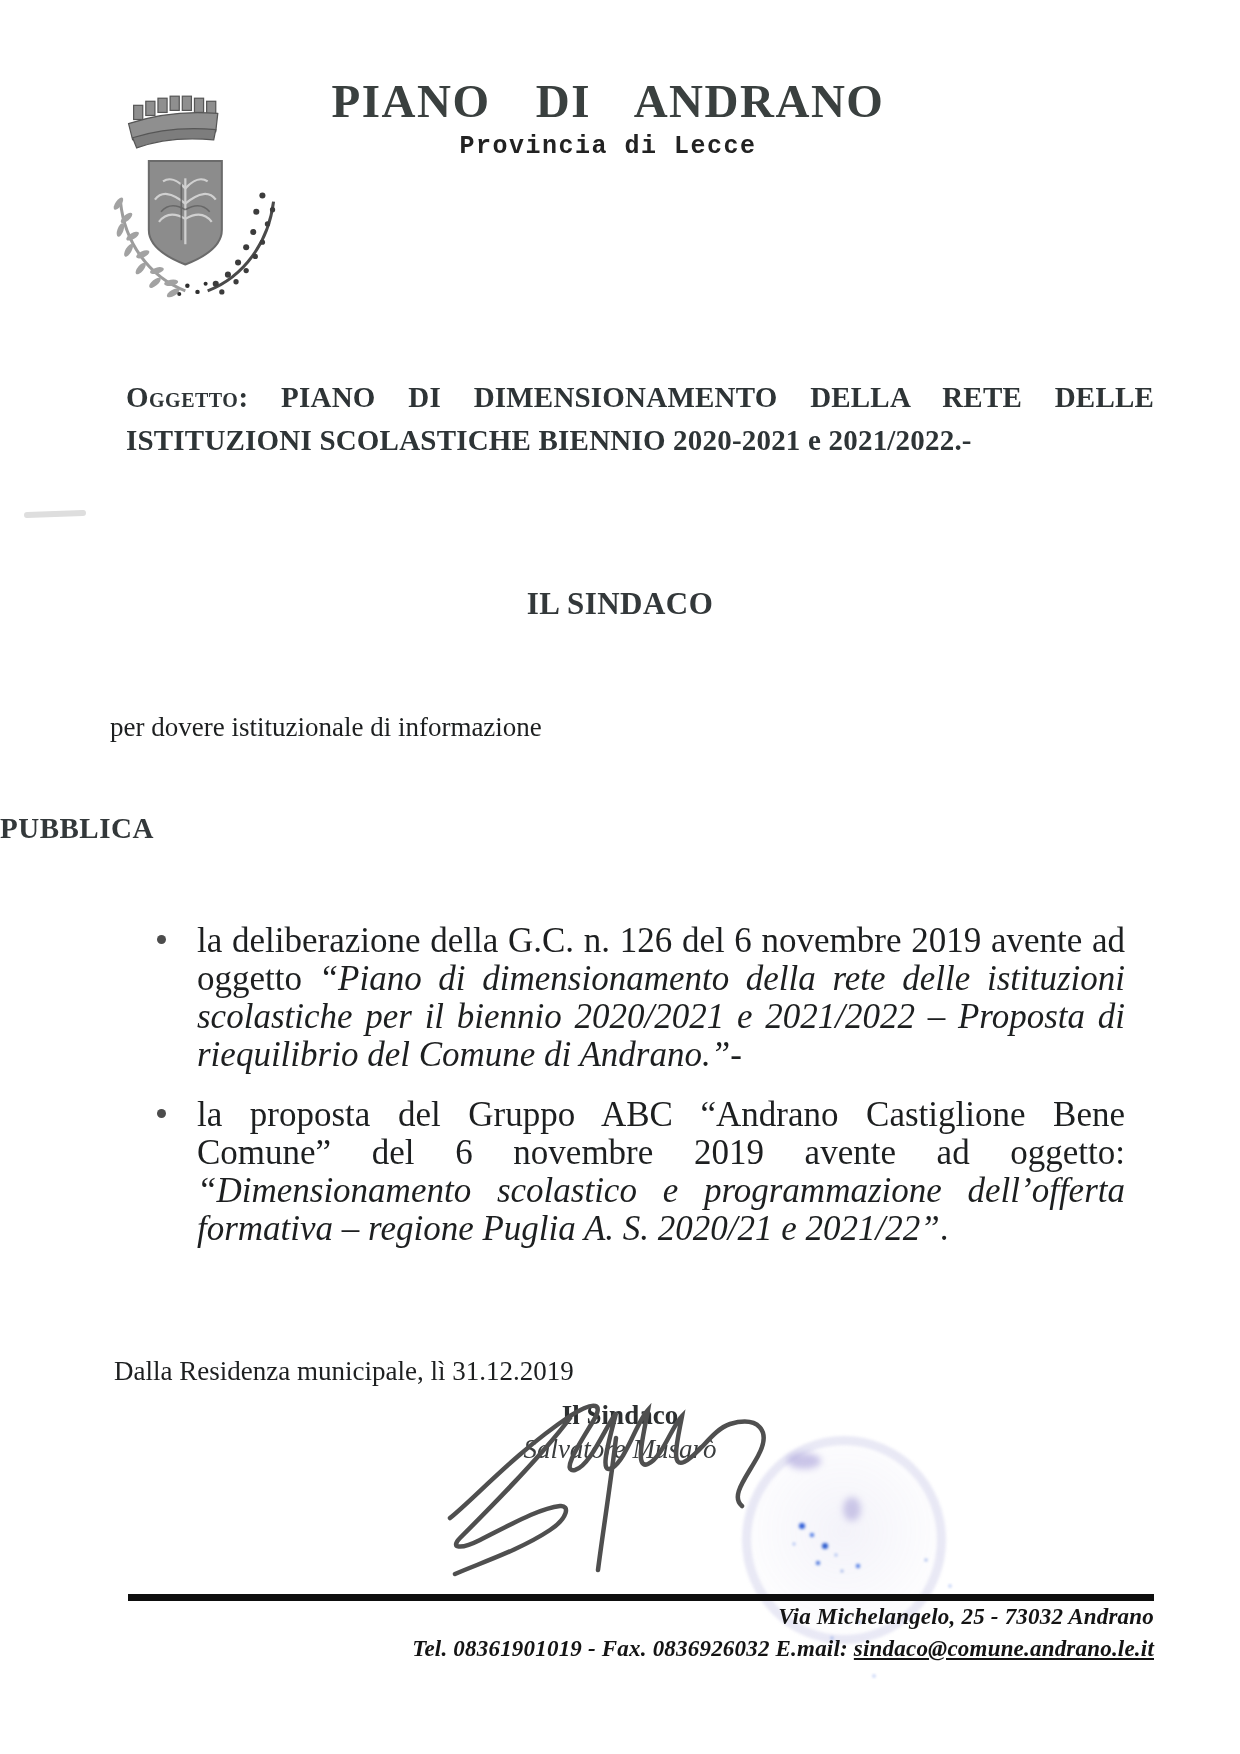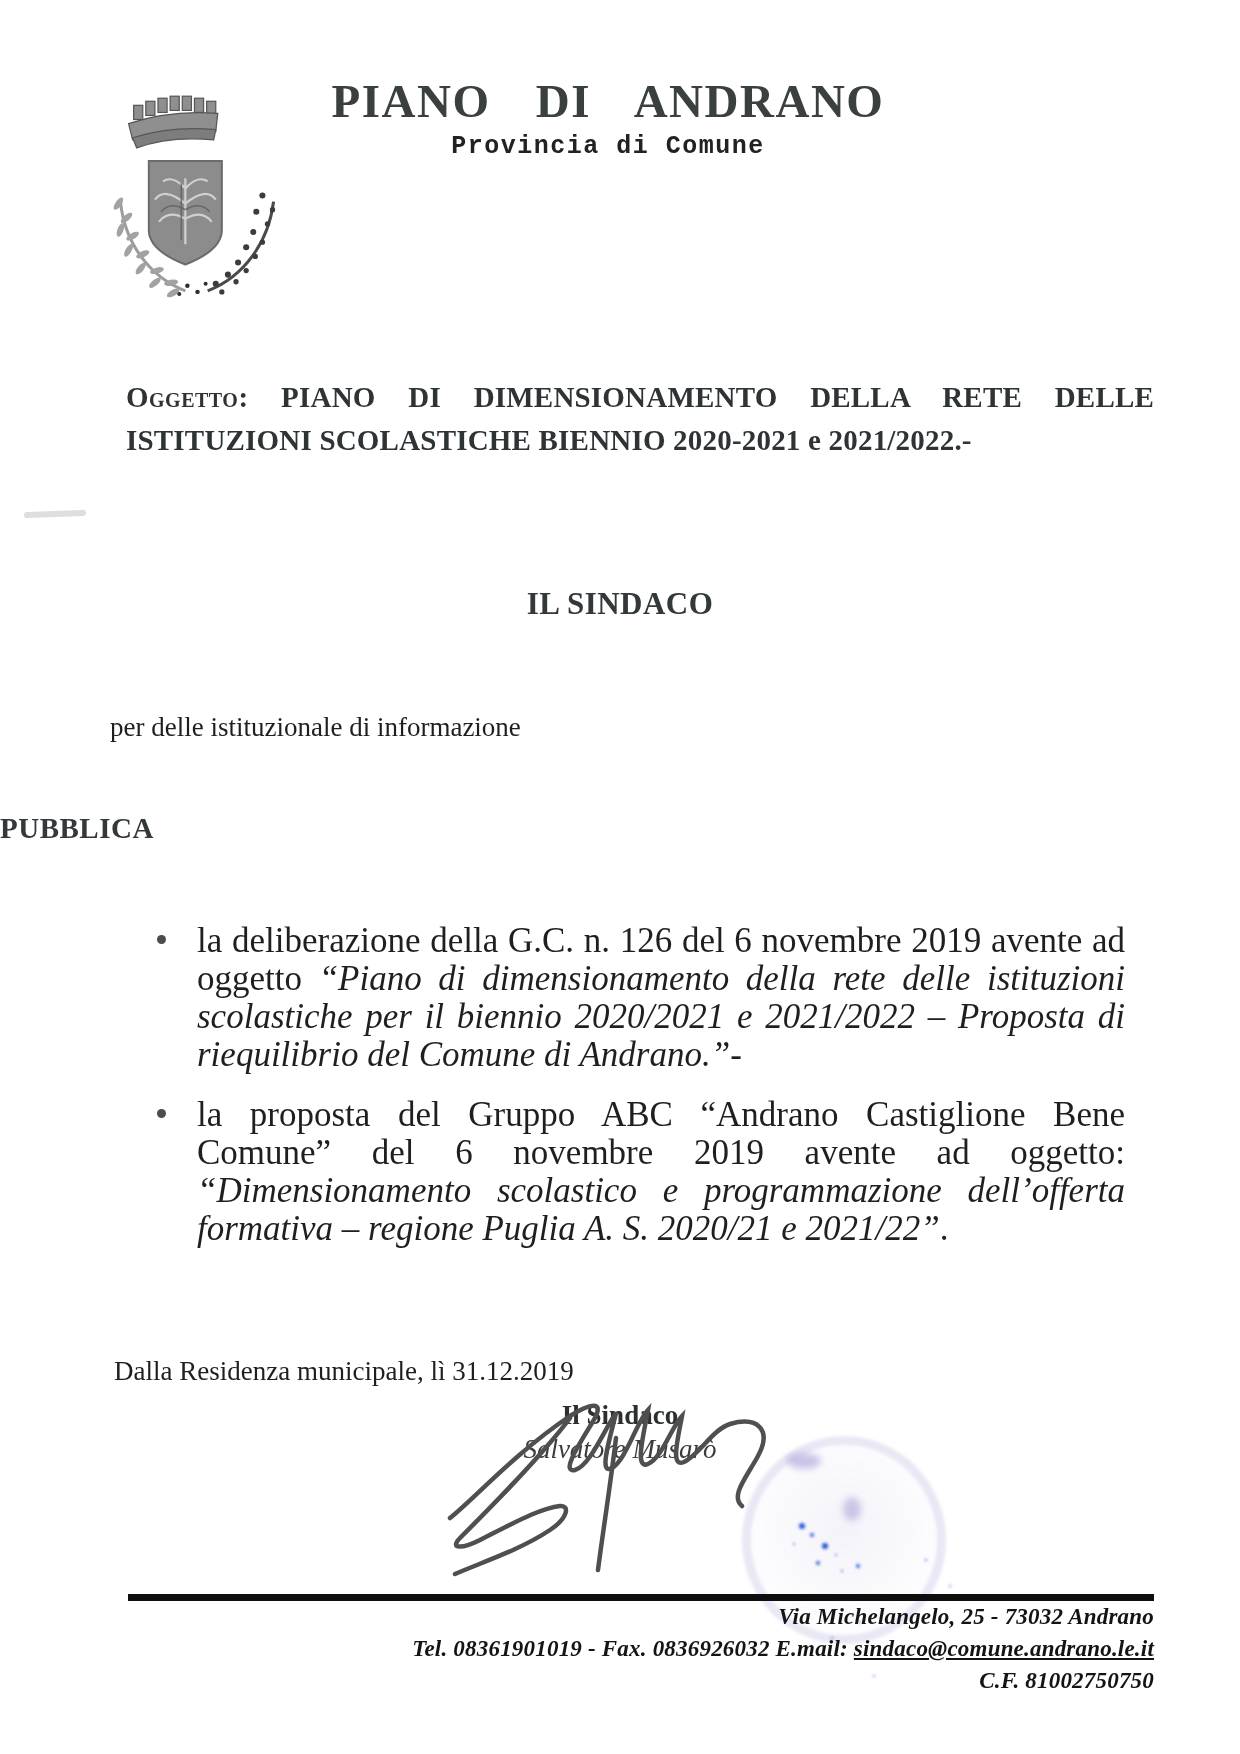--- a/index.html
+++ b/index.html
@@ -162,31 +162,31 @@
         <circle cx="78" cy="201" r="2.2"></circle>
           <circle cx="88" cy="207" r="2.2"></circle>
         <circle cx="96" cy="199" r="2"></circle>
           <circle cx="70" cy="209" r="2"></circle>
       </g>
     </svg>
   </div>
 
   <header class="header-text">
     <div class="title">PIANO DI ANDRANO</div>
-    <div class="subtitle">Provincia di Comune</div>
+    <div class="subtitle">Provincia di Lecce</div>
   </header>
 
   <p class="subject">
     <span class="subject-label">Oggetto:</span>
     <span class="subject-text">PIANO DI DIMENSIONAMENTO DELLA RETE DELLE ISTITUZIONI SCOLASTICHE BIENNIO 2020-2021 e 2021/2022.-</span>
   </p>
 
   <h2 class="role-heading">IL SINDACO</h2>
 
-  <p class="intro">per delle istituzionale di informazione</p>
+  <p class="intro">per dovere istituzionale di informazione</p>
 
   <h3 class="action-heading">PUBBLICA</h3>
 
   <ul class="bullets">
     <li>
       <span class="marker"></span><span>la deliberazione della G.C. n. 126 del 6 novembre 2019 avente ad oggetto </span><em>“Piano di dimensionamento della rete delle istituzioni scolastiche per il biennio 2020/2021 e 2021/2022 – Proposta di riequilibrio del Comune di Andrano.”</em><span>-</span>
     </li>
     <li>
       <span class="marker"></span><span>la proposta del Gruppo ABC “Andrano Castiglione Bene Comune” del 6 novembre 2019 avente ad oggetto: </span><em>“Dimensionamento scolastico e programmazione dell’offerta formativa – regione Puglia A. S. 2020/21 e 2021/22”</em><span>.</span>
     </li>
@@ -208,16 +208,15 @@
   </svg>
 
   <div class="stamp">
     <div class="specks"></div>
   </div>
 
   <footer class="footer">
     <div class="footer-rule"></div>
     <div class="f-line">Via Michelangelo, 25 - 73032 Andrano</div>
     <div class="f-line"><span>Tel. 08361901019 - Fax. 0836926032 E.mail: </span><a href="#" class="email">sindaco@comune.andrano.le.it</a></div>
-    <div class="f-line">C.F. 81002750750</div>
   </footer>
 
 </div>
 
 </body></html>

